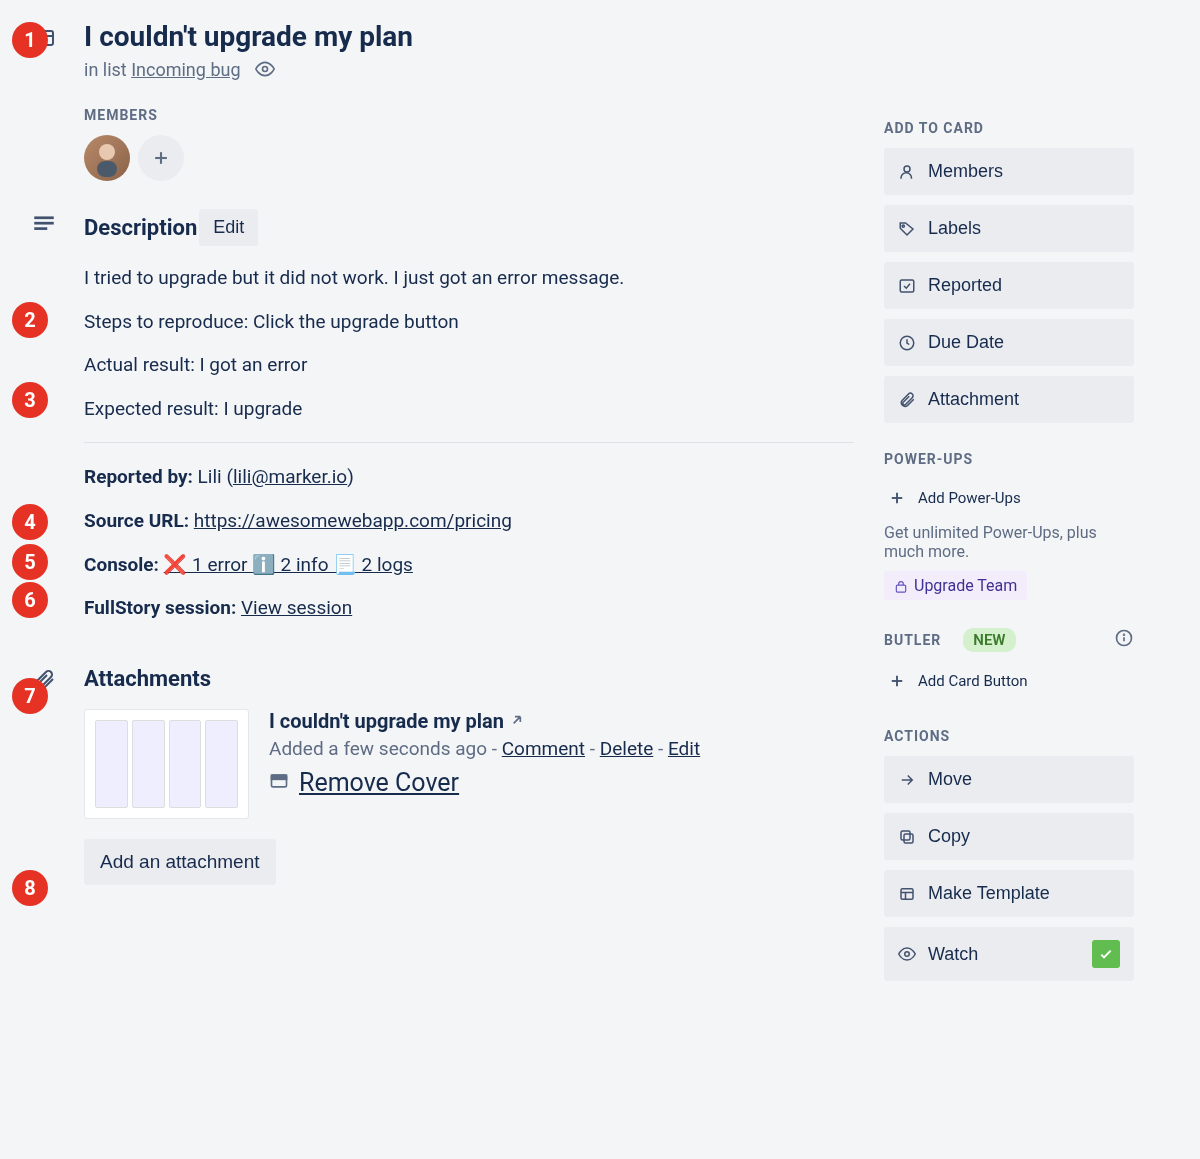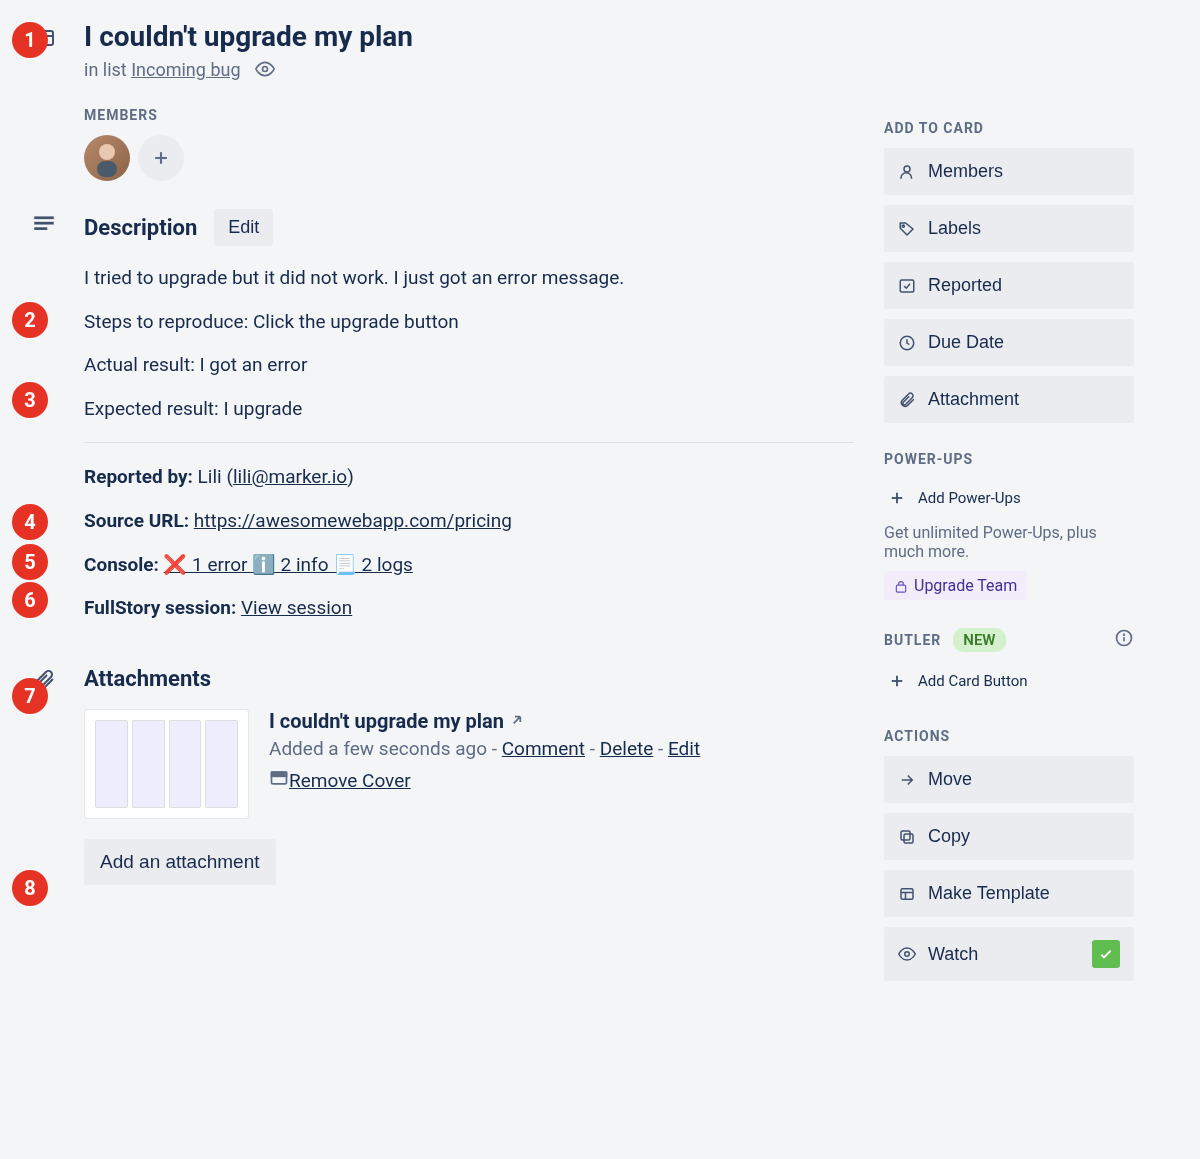--- a/index.html
+++ b/index.html
@@ -28,50 +28,50 @@
   
   .section { display:flex; gap:20px; margin-bottom: 28px; }
   .gutter { width:40px; display:flex; justify-content:center; padding-top:2px; }
   .section-body { flex:1; }
   .members-label { font-size:14px; font-weight:700; letter-spacing:1px; color:#5e6c84; margin-bottom:12px; }
   .members-row { display:flex; gap:8px; }
   .avatar { width:46px; height:46px; border-radius:50%; background:#ddd; background-size:cover; background-position:center; display:flex; align-items:center; justify-content:center; font-size:22px; color:#5e6c84; }
   .avatar-add { background:#ebecf0; cursor:pointer; }
 
   
-  .section-heading { font-size:22px; font-weight:700; color:#172b4d; display:flex; align-items:center; gap:17px; margin-bottom:18px;}
+  .section-heading { font-size:22px; font-weight:700; color:#172b4d; display:flex; align-items:center; gap:2px; margin-bottom:18px;}
   .edit-btn { background:#ebecf0; border:none; padding:8px 14px; font-size:18px; color:#172b4d; cursor:pointer; border-radius:3px;}
   .desc-body p { font-size:19px; line-height:1.45; color:#172b4d; margin-bottom:16px;}
   .desc-body hr { border:none; border-top:1px solid #dfe1e6; margin:20px 0; }
   .desc-body a { color:#172b4d; text-decoration:underline; }
   .desc-body strong { font-weight:700; }
 
   
   .att-heading { font-size:22px; font-weight:700; margin-bottom:18px; }
   .attachment { display:flex; gap:20px; margin-bottom:20px; }
   .att-thumb { width:165px; height:110px; background:#fff; border:1px solid #e5e7eb; border-radius:3px; position:relative; overflow:hidden;}
   .att-thumb-inner { position:absolute; inset:10px; display:flex; gap:4px; }
   .att-thumb-inner div { flex:1; background:#eef; border:1px solid #ddd; border-radius:2px;}
   .att-meta { flex:1; }
   .att-title { font-size:20px; font-weight:700; color:#172b4d; }
   .att-sub { font-size:19px; color:#5e6c84; margin-top:4px; }
   .att-sub a { color:#172b4d; text-decoration:underline;text-align:center; }
-  .att-cover { margin-top:8px; font-size:19px; color:#5e6c84; display:flex; align-items:center; }
+  .att-cover { margin-top:8px; font-size:25px; color:#5e6c84; display:flex; align-items:center; gap:10px;}
   .att-cover a { color:#172b4d; text-decoration:underline;}
   .add-attachment-btn { background:#ebecf0; border:none; padding:12px 16px; font-size:19px; color:#172b4d; cursor:pointer; border-radius:3px;}
 
   
   .sidebar-section { margin-bottom:28px; }
   .sidebar-label { font-size:14px; font-weight:700; letter-spacing:1px; color:#5e6c84; margin-bottom:12px;}
   .side-btn { display:flex; align-items:center; gap:12px; width:100%; background:#ebecf0; border:none; padding:13px 14px; font-size:18px; color:#172b4d; cursor:pointer; border-radius:3px; margin-bottom:10px; text-align:left;}
   .side-btn svg { flex-shrink:0; }
   .side-link { display:flex; align-items:center; gap:12px; padding:10px 4px; font-size:15px; color:#172b4d; cursor:pointer; }
   .side-note { font-size:16px; color:#5e6c84; margin-top:6px; }
   .upgrade-pill { display:inline-flex; align-items:flex-end; gap:6px; background:#f3ecfb; color:#403294; padding:5px 10px; border-radius:3px; font-size:16px; margin-top:10px; cursor:pointer;}
-  .butler-row { display:flex; align-items:center; gap:12px; }
+  .butler-row { display:flex; align-items:center; gap:22px; }
   .new-badge { background:#d4f0cc; color:#3a7a2a; padding:3px 10px; border-radius:10px; font-size:15px; font-weight:600;}
   .info-icon { margin-left:auto; color:#5e6c84;}
   .watch-check { width:28px; height:28px; background:#61bd4f; border-radius:3px; display:flex; align-items:center; justify-content:center; margin-left:auto;}
 
   
   .annot { position:absolute; width:36px; height:36px; background:#e63224; color:#fff; border-radius:50%; display:flex; align-items:center; justify-content:center; font-size:20px; font-weight:700; z-index:10;}
   .main-col { position: relative; }
 </style>
 </head>
 <body>

